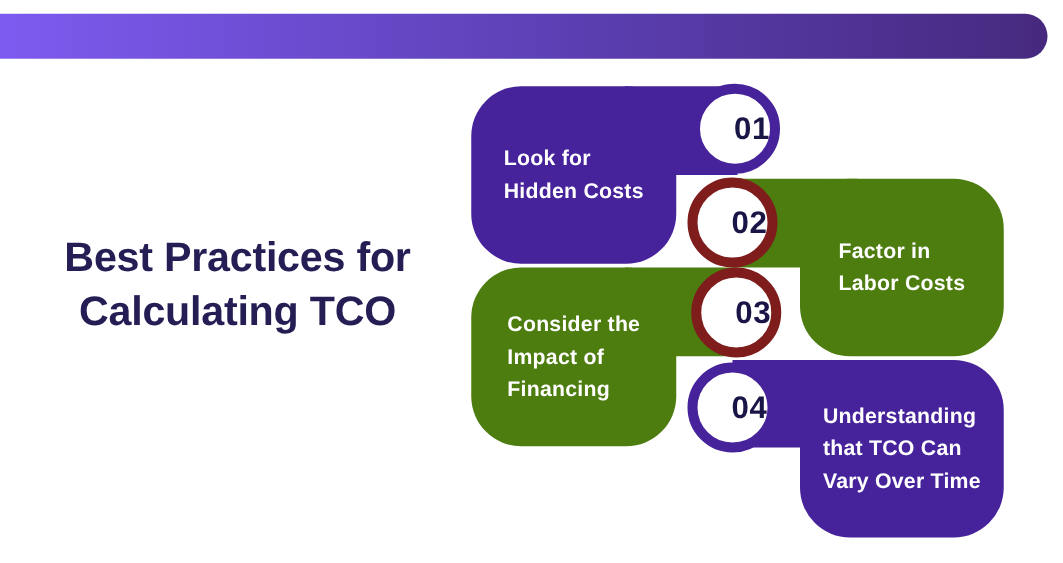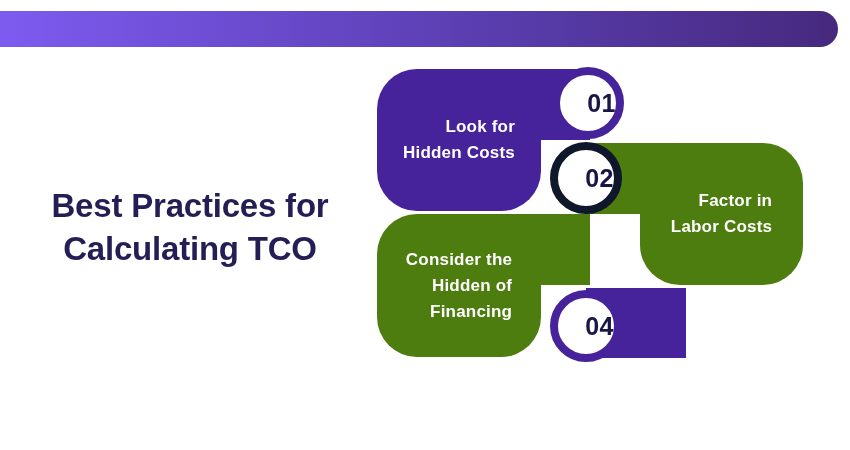--- a/index.html
+++ b/index.html
@@ -53,32 +53,32 @@
     display:flex;align-items:center;justify-content:center;
     z-index:1;
   }
   .card-band{position:absolute;z-index:1;}
   .dark{background:#47239B;}
   .light{background:#4d7c0f;}
 
   .card-label{
     color:#ffffff;
     font-size:17px;line-height:26px;font-weight:600;
-    letter-spacing:0.2px;text-align:right;
+    letter-spacing:0.2px;text-align:left;
     white-space:pre-line;
   }
 
   .num-circle{
     position:absolute;width:72px;height:72px;border-radius:50%;
     background:#ffffff;box-sizing:border-box;
     display:flex;align-items:center;justify-content:flex-end;
     z-index:2;
   }
   .ring-dark{border:8px solid #47239B;}
-  .ring-light{border:8px solid #0f172a;}
+  .ring-light{border:8px solid #7f1d1d;}
   .num-text{
     color:#1A1547;font-size:25px;font-weight:bold;letter-spacing:0.5px;
   }
 
   
   .body-1{left:377px;top:69px;width:164px;height:142px;}
   .band-1{left:500px;top:69px;width:90px;height:71px;}
   .circ-1{left:552px;top:67px;}
 
   
@@ -125,22 +125,30 @@
     <div class="card-label">Factor in
 Labor Costs</div>
   </div>
   <div class="num-circle ring-light circ-2">
     <span class="num-text">02</span>
   </div>
 
   <div class="card-band band-3 light"></div>
   <div class="card-body body-3 light">
     <div class="card-label">Consider the
-Hidden of
+Impact of
 Financing</div>
+  </div>
+  <div class="num-circle ring-light circ-3">
+    <span class="num-text">03</span>
   </div>
 
   <div class="card-band band-4 dark"></div>
+  <div class="card-body body-4 dark">
+    <div class="card-label">Understanding
+that TCO Can
+Vary Over Time</div>
+  </div>
   <div class="num-circle ring-dark circ-4">
     <span class="num-text">04</span>
   </div>
 
 </div>
 
 </body></html>

